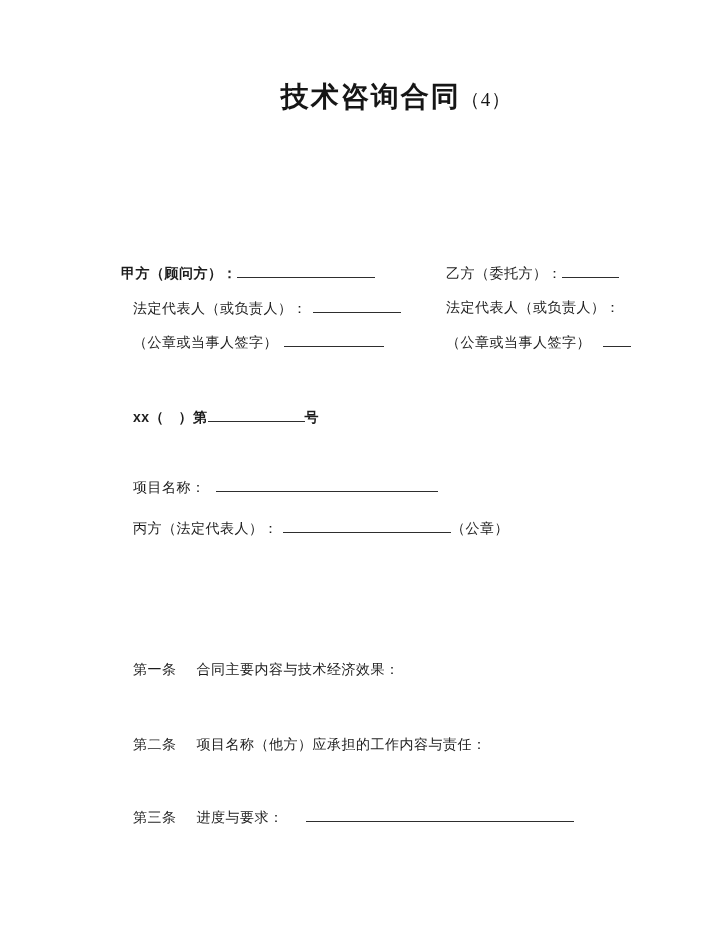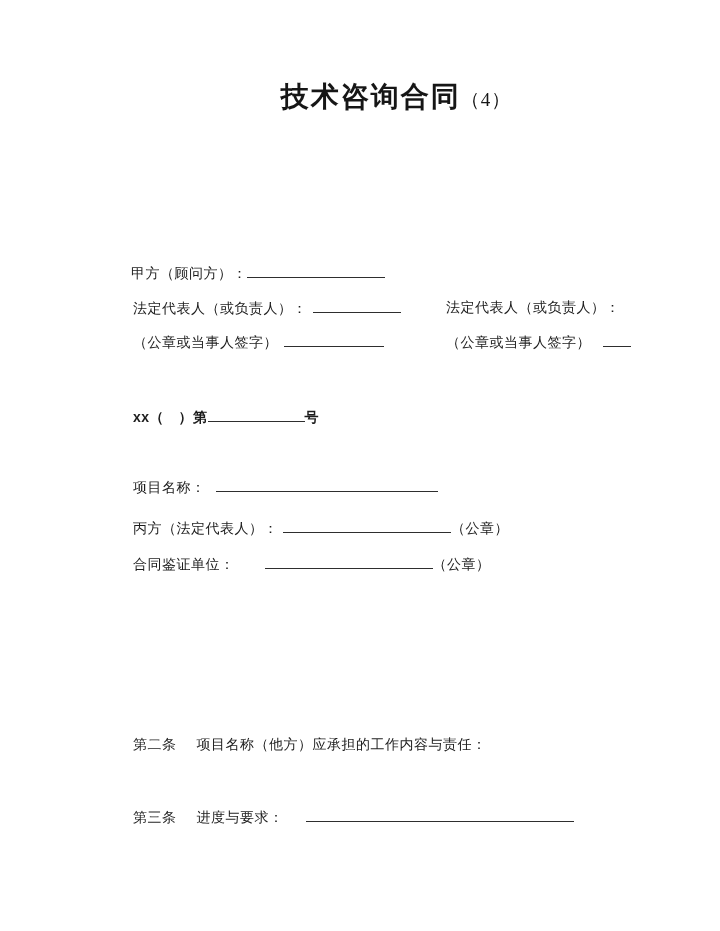--- a/index.html
+++ b/index.html
@@ -49,22 +49,25 @@
 </style>
 </head>
 <body>
 
 <div class="page">
 
   <div class="title-row">
     <span>技术咨询合同</span><span class="title-suffix">（4）</span>
   </div>
 
-  <div class="row" style="top:263px; left:131px;">
+  <div class="row" style="top:263px; left:121px;font-weight:bold;">
     <span>甲方（顾问方）：</span><span class="ul" style="width:138px;"></span>
+  </div>
+  <div class="row" style="top:263px; left:446px;">
+    <span>乙方（委托方）：</span><span class="ul" style="width:57px;"></span>
   </div>
 
   <div class="row" style="top:298px; left:133px;">
     <span>法定代表人（或负责人）：</span><span class="ul" style="width:88px; margin-left:6px;"></span>
   </div>
   <div class="row" style="top:298px; left:446px;">
     <span>法定代表人（或负责人）：</span>
   </div>
 
   <div class="row" style="top:332px; left:133px;">
@@ -79,25 +82,25 @@
   </div>
 
   <div class="row" style="top:477px; left:133px;">
     <span>项目名称：</span><span class="ul" style="width:222px; margin-left:10px;"></span>
   </div>
 
   <div class="row" style="top:518px; left:133px;">
     <span>丙方（法定代表人）：</span><span class="ul" style="width:168px; margin-left:5px;"></span><span class="seal">（公章）</span>
   </div>
 
-  <div class="row" style="top:554px; left:133px;">
-    <span>合同鉴证单位：</span><span class="ul" style="width:168px; margin-left:30px;"></span><span class="seal">（公章）</span>
-  </div>
 
 
+  <div class="row" style="top:660px; left:133px;">
+    <span>第一条</span><span class="art-text">合同主要内容与技术经济效果：</span>
+  </div>
 
   <div class="row" style="top:735px; left:133px;">
     <span>第二条</span><span class="art-text">项目名称（他方）应承担的工作内容与责任：</span>
   </div>
 
   <div class="row" style="top:807px; left:133px;">
     <span>第三条</span><span class="art-text">进度与要求：</span><span class="ul" style="width:268px; margin-left:22px;"></span>
   </div>
 
 </div>

